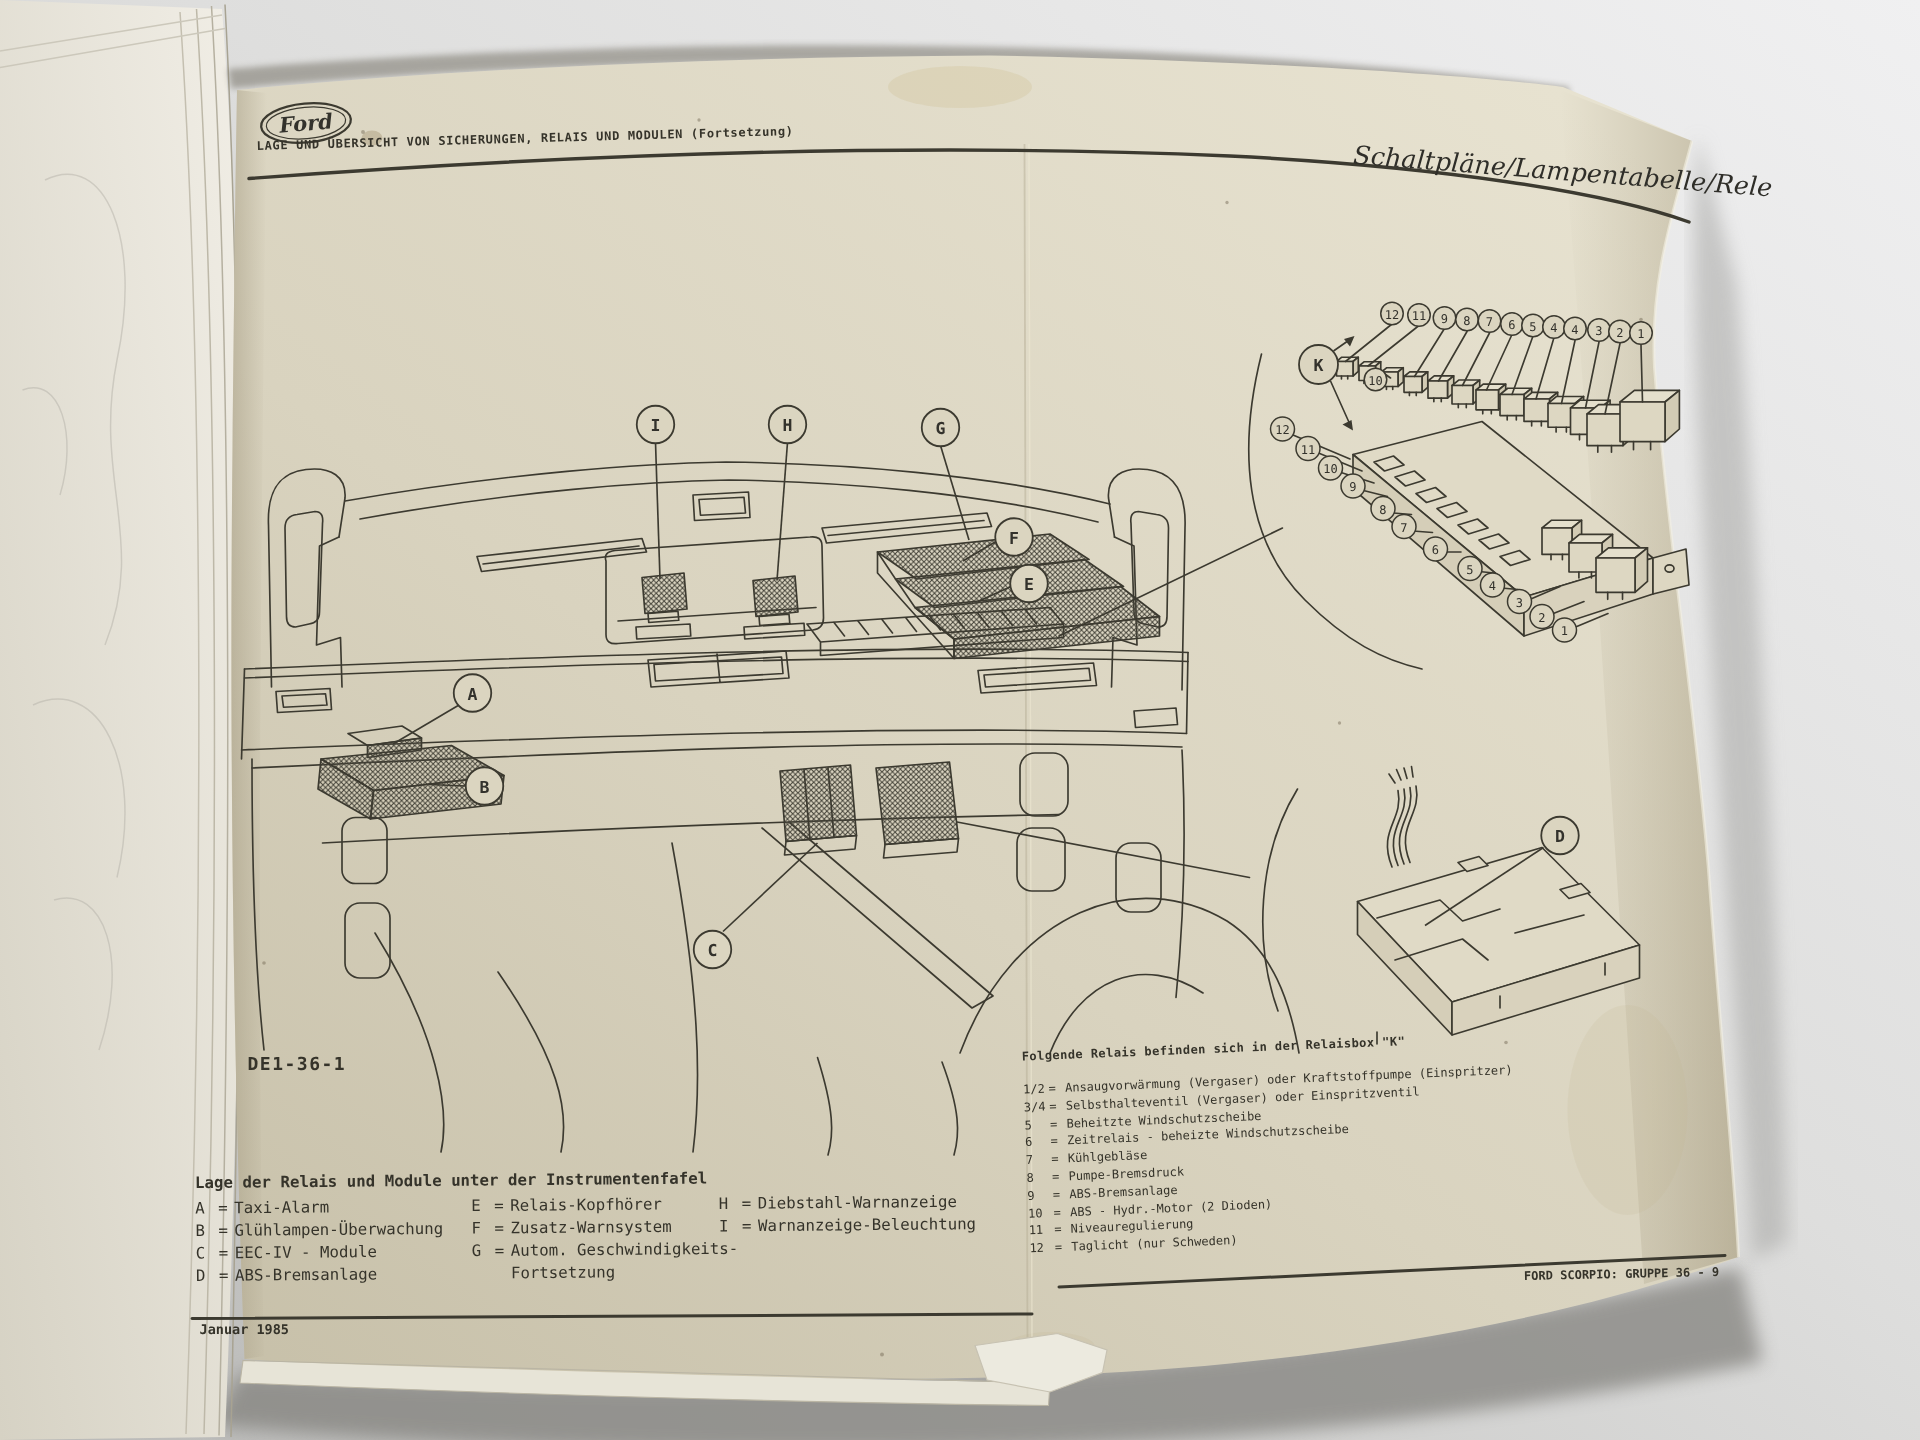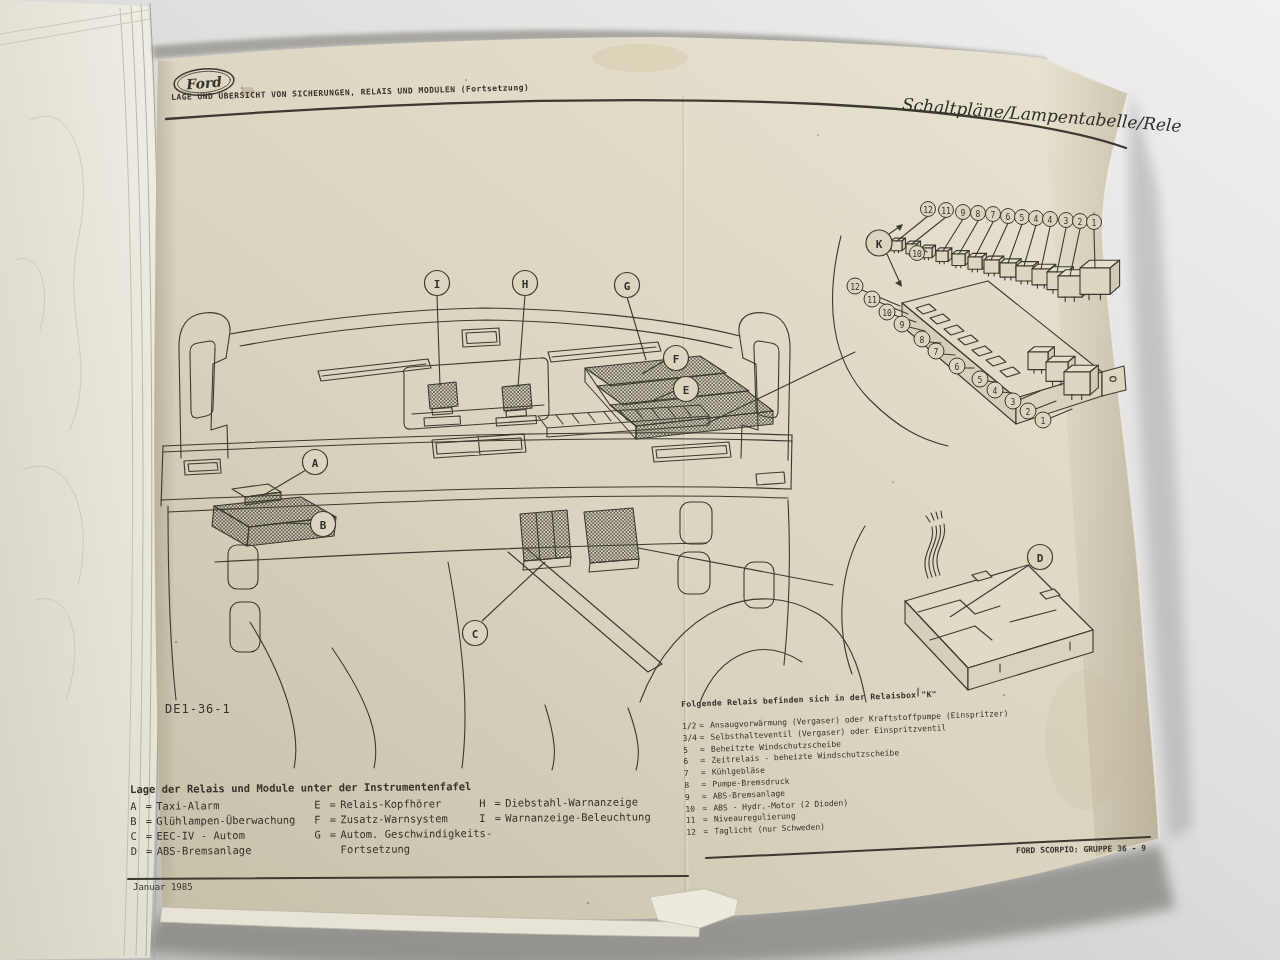--- a/index.html
+++ b/index.html
@@ -3,36 +3,36 @@
 <meta charset="utf-8">
 <style>
   html,body{margin:0;padding:0;background:#9b9b99;}
   .photo{position:relative;width:1280px;height:960px;overflow:hidden;
          font-family:"DejaVu Sans Mono",monospace;}
   .photo svg.art{position:absolute;left:0;top:0;}
   .overlay{position:absolute;left:0;top:0;width:1280px;height:960px;}
   .txt{position:absolute;color:#35332a;white-space:nowrap;}
   .hdr-left{left:171px;top:93px;font-size:8px;letter-spacing:.45px;transform:rotate(-1.6deg);transform-origin:left top;font-weight:bold;}
   .hdr-right{left:903px;top:94px;font-family:"DejaVu Serif",serif;font-style:italic;font-size:17px;color:#2f2e29;transform:rotate(4.5deg);transform-origin:left top;}
-  .fig-ref{left:165px;top:702px;font-size:12px;letter-spacing:1px;font-weight:normal;}
+  .fig-ref{left:165px;top:702px;font-size:12px;letter-spacing:1px;font-weight:bold;}
   .legend{left:130px;top:783px;width:600px;font-size:10.5px;transform:rotate(-.5deg);transform-origin:left top;}
   .legend .title{margin:0 0 4px 0;font-weight:bold;}
   .legend .cols{position:relative;height:64px;}
   .lcol{position:absolute;top:0;}
   .lcol.c1{left:0;} .lcol.c2{left:184px;} .lcol.c3{left:349px;}
   .lrow{line-height:15px;height:15px;}
   .lrow .k{display:inline-block;width:11px;}
   .lrow .e{display:inline-block;width:15px;text-align:center;}
   .lrow.cont{padding-left:26px;}
   .relaylist{left:681px;top:700px;width:340px;font-size:8px;transform:rotate(-2.3deg);transform-origin:left top;}
   .relaylist .title{margin:0 0 12px 0;font-weight:bold;letter-spacing:.3px;}
   .rrow{line-height:11.8px;height:11.8px;}
   .rrow .k{display:inline-block;width:17px;}
   .rrow .e{display:inline-block;width:11px;}
-  .foot-date{left:133px;top:882px;font-size:9px;font-weight:normal;}
+  .foot-date{left:133px;top:882px;font-size:9px;font-weight:bold;}
   .foot-group{left:1016px;top:845px;font-size:8px;font-weight:bold;transform:rotate(-1.2deg);}
 </style>
 </head>
 <body>
 
 <div class="photo">
 
 <svg class="art" width="1280" height="960" viewBox="0 0 1280 960">
 <defs>
   <linearGradient id="bgGrad" x1="1" y1="0" x2="0" y2="1">
@@ -441,21 +441,21 @@
   <div class="txt hdr-left">LAGE UND ÜBERSICHT VON SICHERUNGEN, RELAIS UND MODULEN (Fortsetzung)</div>
   <div class="txt hdr-right">Schaltpläne/Lampentabelle/Rele</div>
   <div class="txt fig-ref">DE1-36-1</div>
 
   <div class="txt legend">
     <div class="title">Lage der Relais und Module unter der Instrumentenfafel</div>
     <div class="cols">
       <div class="lcol c1">
         <div class="lrow"><span class="k">A</span><span class="e">=</span><span>Taxi-Alarm</span></div>
         <div class="lrow"><span class="k">B</span><span class="e">=</span><span>Glühlampen-Überwachung</span></div>
-        <div class="lrow"><span class="k">C</span><span class="e">=</span><span>EEC-IV - Autom</span></div>
+        <div class="lrow"><span class="k">C</span><span class="e">=</span><span>EEC-IV - Module</span></div>
         <div class="lrow"><span class="k">D</span><span class="e">=</span><span>ABS-Bremsanlage</span></div>
       </div>
       <div class="lcol c2">
         <div class="lrow"><span class="k">E</span><span class="e">=</span><span>Relais-Kopfhörer</span></div>
         <div class="lrow"><span class="k">F</span><span class="e">=</span><span>Zusatz-Warnsystem</span></div>
         <div class="lrow"><span class="k">G</span><span class="e">=</span><span>Autom. Geschwindigkeits-</span></div>
         <div class="lrow cont"><span>Fortsetzung</span></div>
       </div>
       <div class="lcol c3">
         <div class="lrow"><span class="k">H</span><span class="e">=</span><span>Diebstahl-Warnanzeige</span></div>

